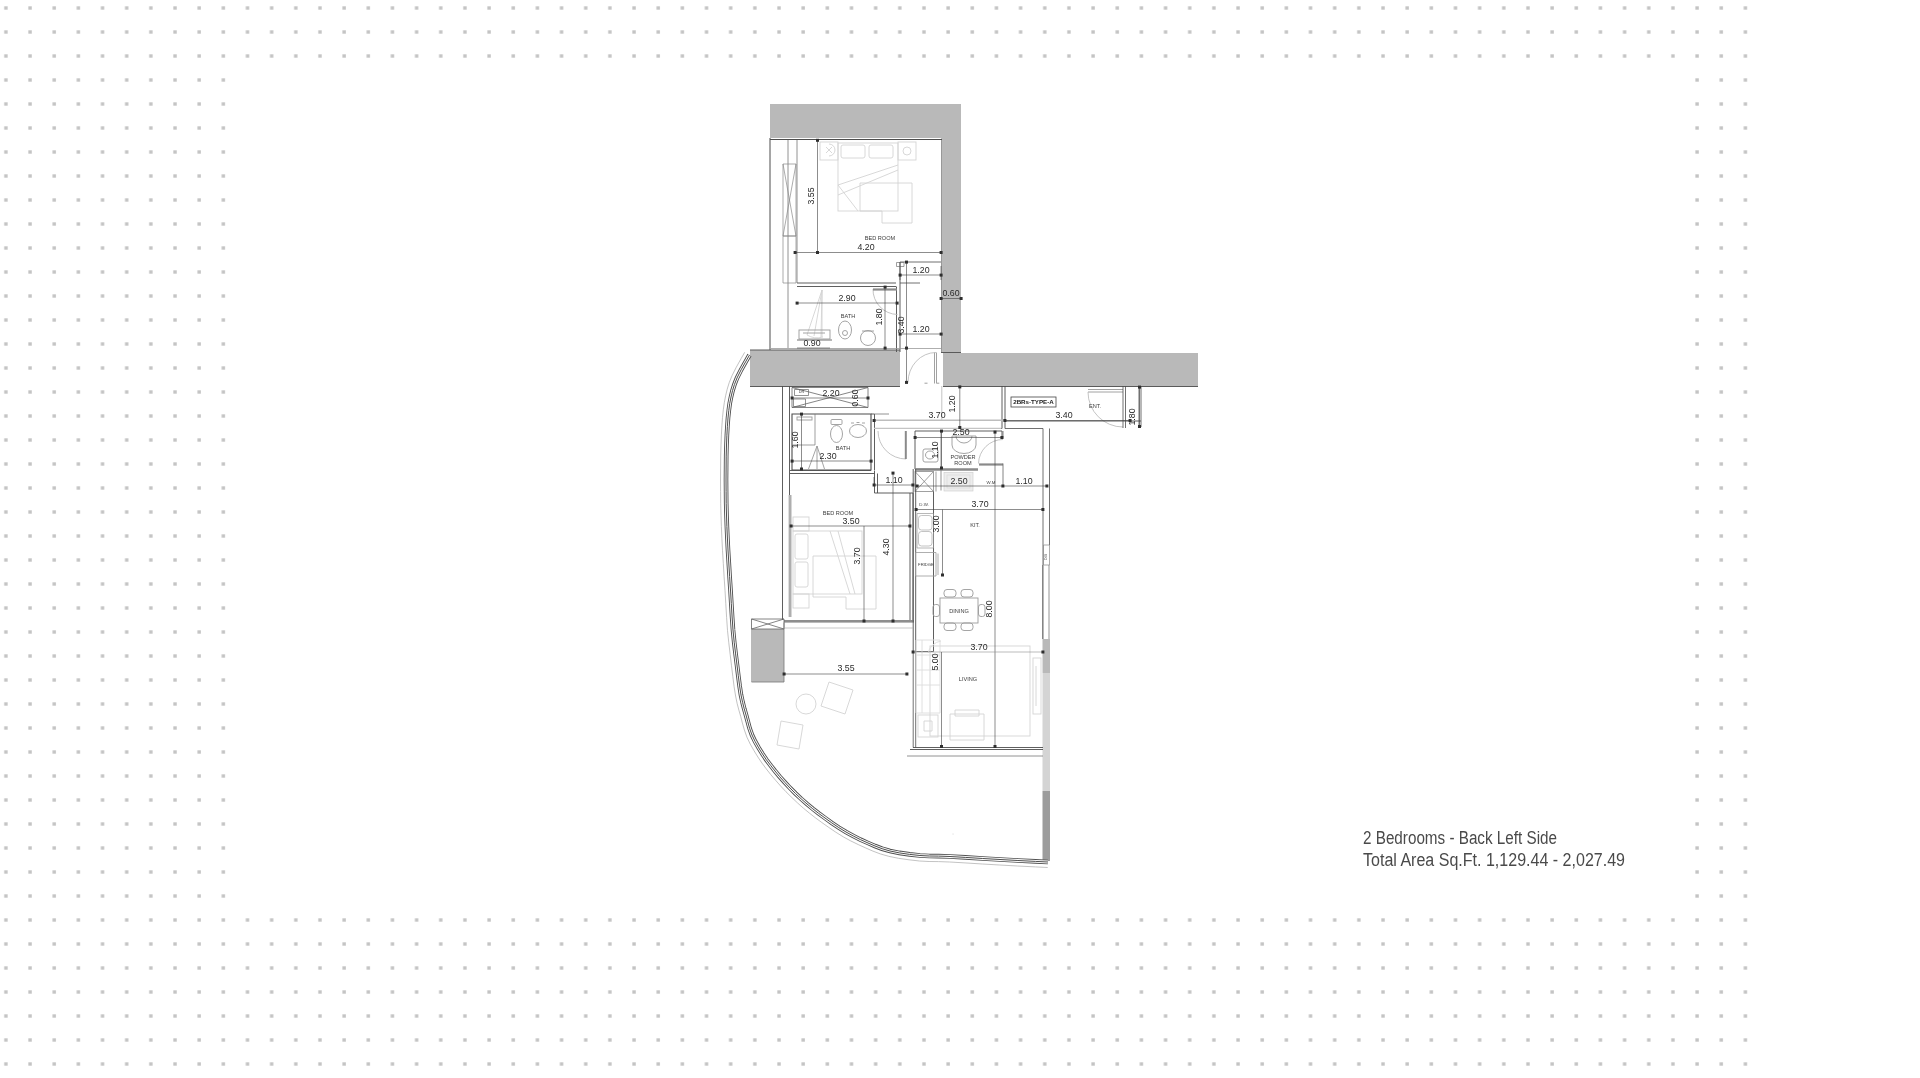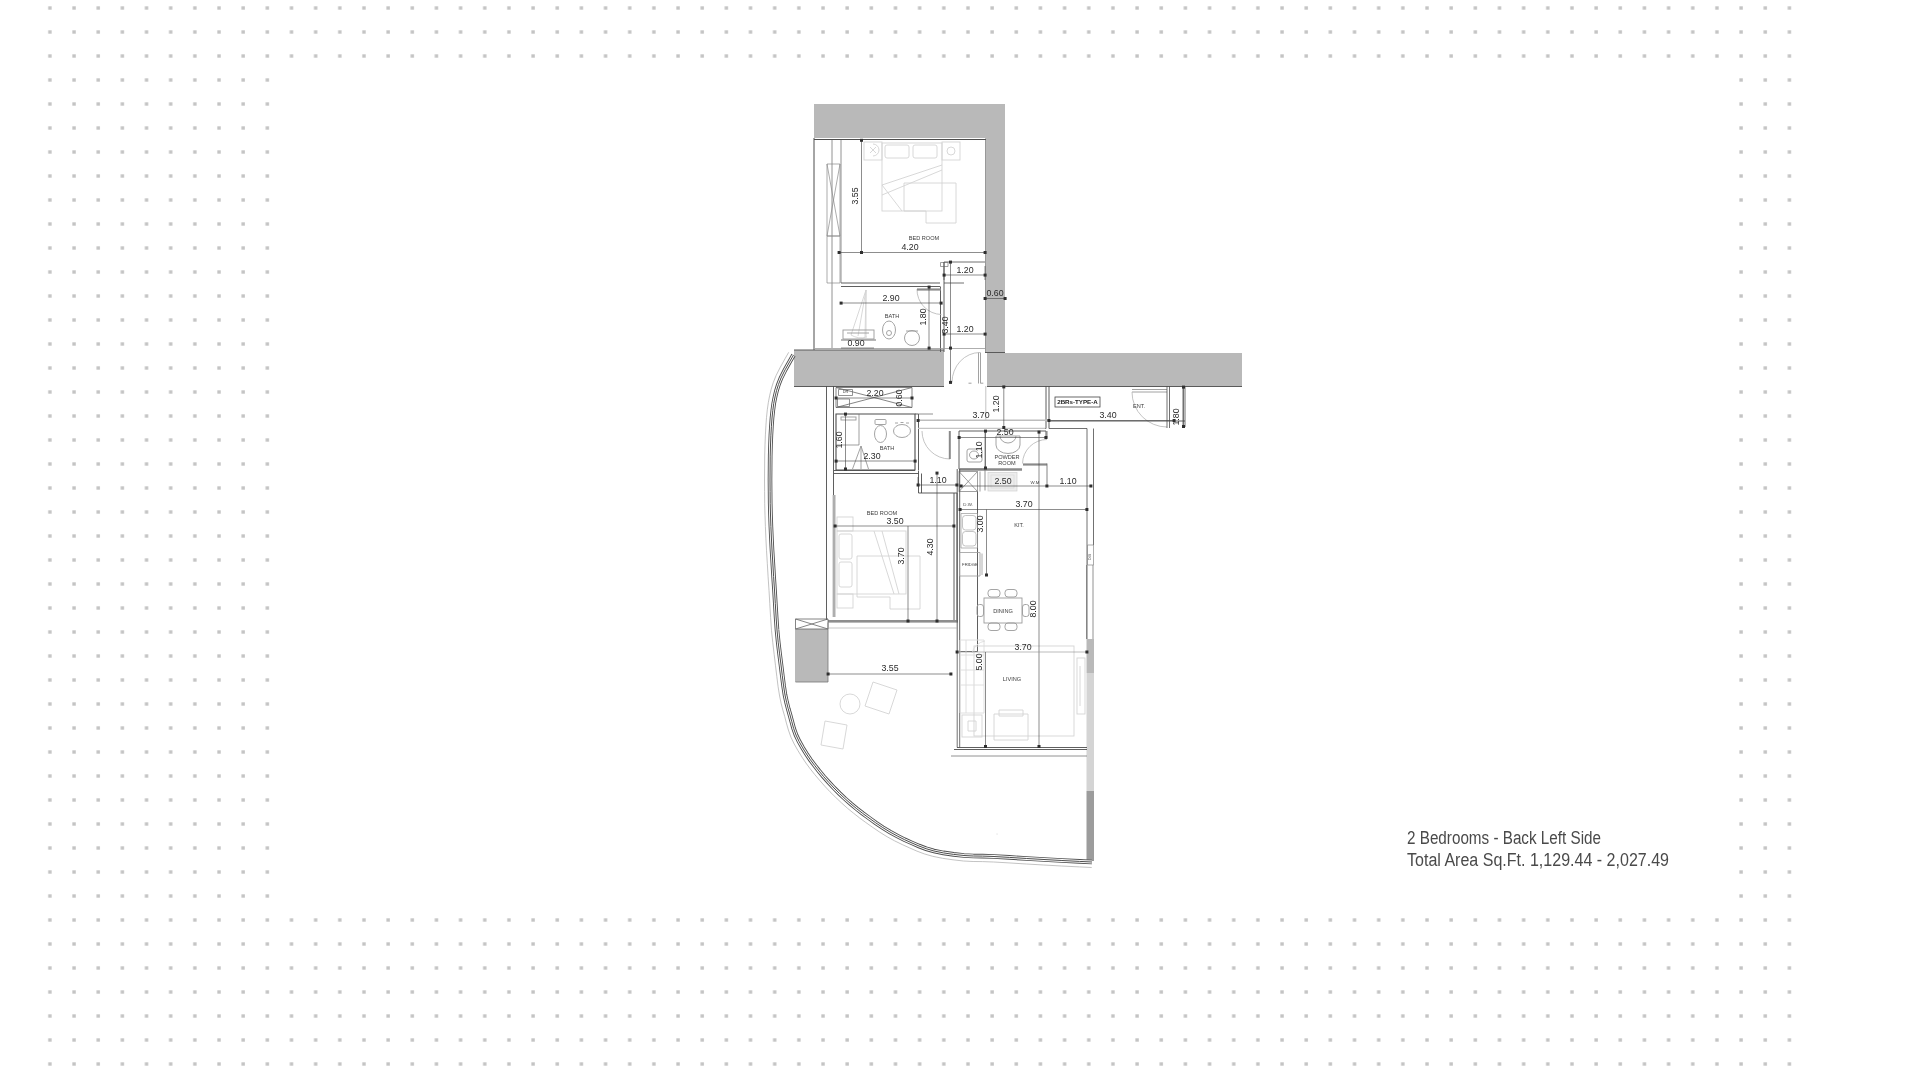--- a/index.html
+++ b/index.html
@@ -1,16 +1,16 @@
 <!DOCTYPE html>
 <html><head>
 <meta charset="utf-8">
 <style>
   html,body{margin:0;padding:0;background:#ffffff;}
-  .page{position:relative;width:1752px;height:1078px;overflow:hidden;font-family:"Liberation Sans",sans-serif;margin-left:44px;}
+  .page{position:relative;width:1752px;height:1078px;overflow:hidden;font-family:"Liberation Sans",sans-serif;}
   svg{display:block;}
   text{font-family:"Liberation Sans",sans-serif;}
 </style>
 </head>
 <body>
 <div class="page">
 <svg width="1920" height="1078" viewBox="0 0 1920 1078">
   <defs>
     <pattern id="dots" width="24.16" height="24" patternUnits="userSpaceOnUse">
       <rect x="4.2" y="6.3" width="3.4" height="3.4" fill="#c4c4c4"></rect>

